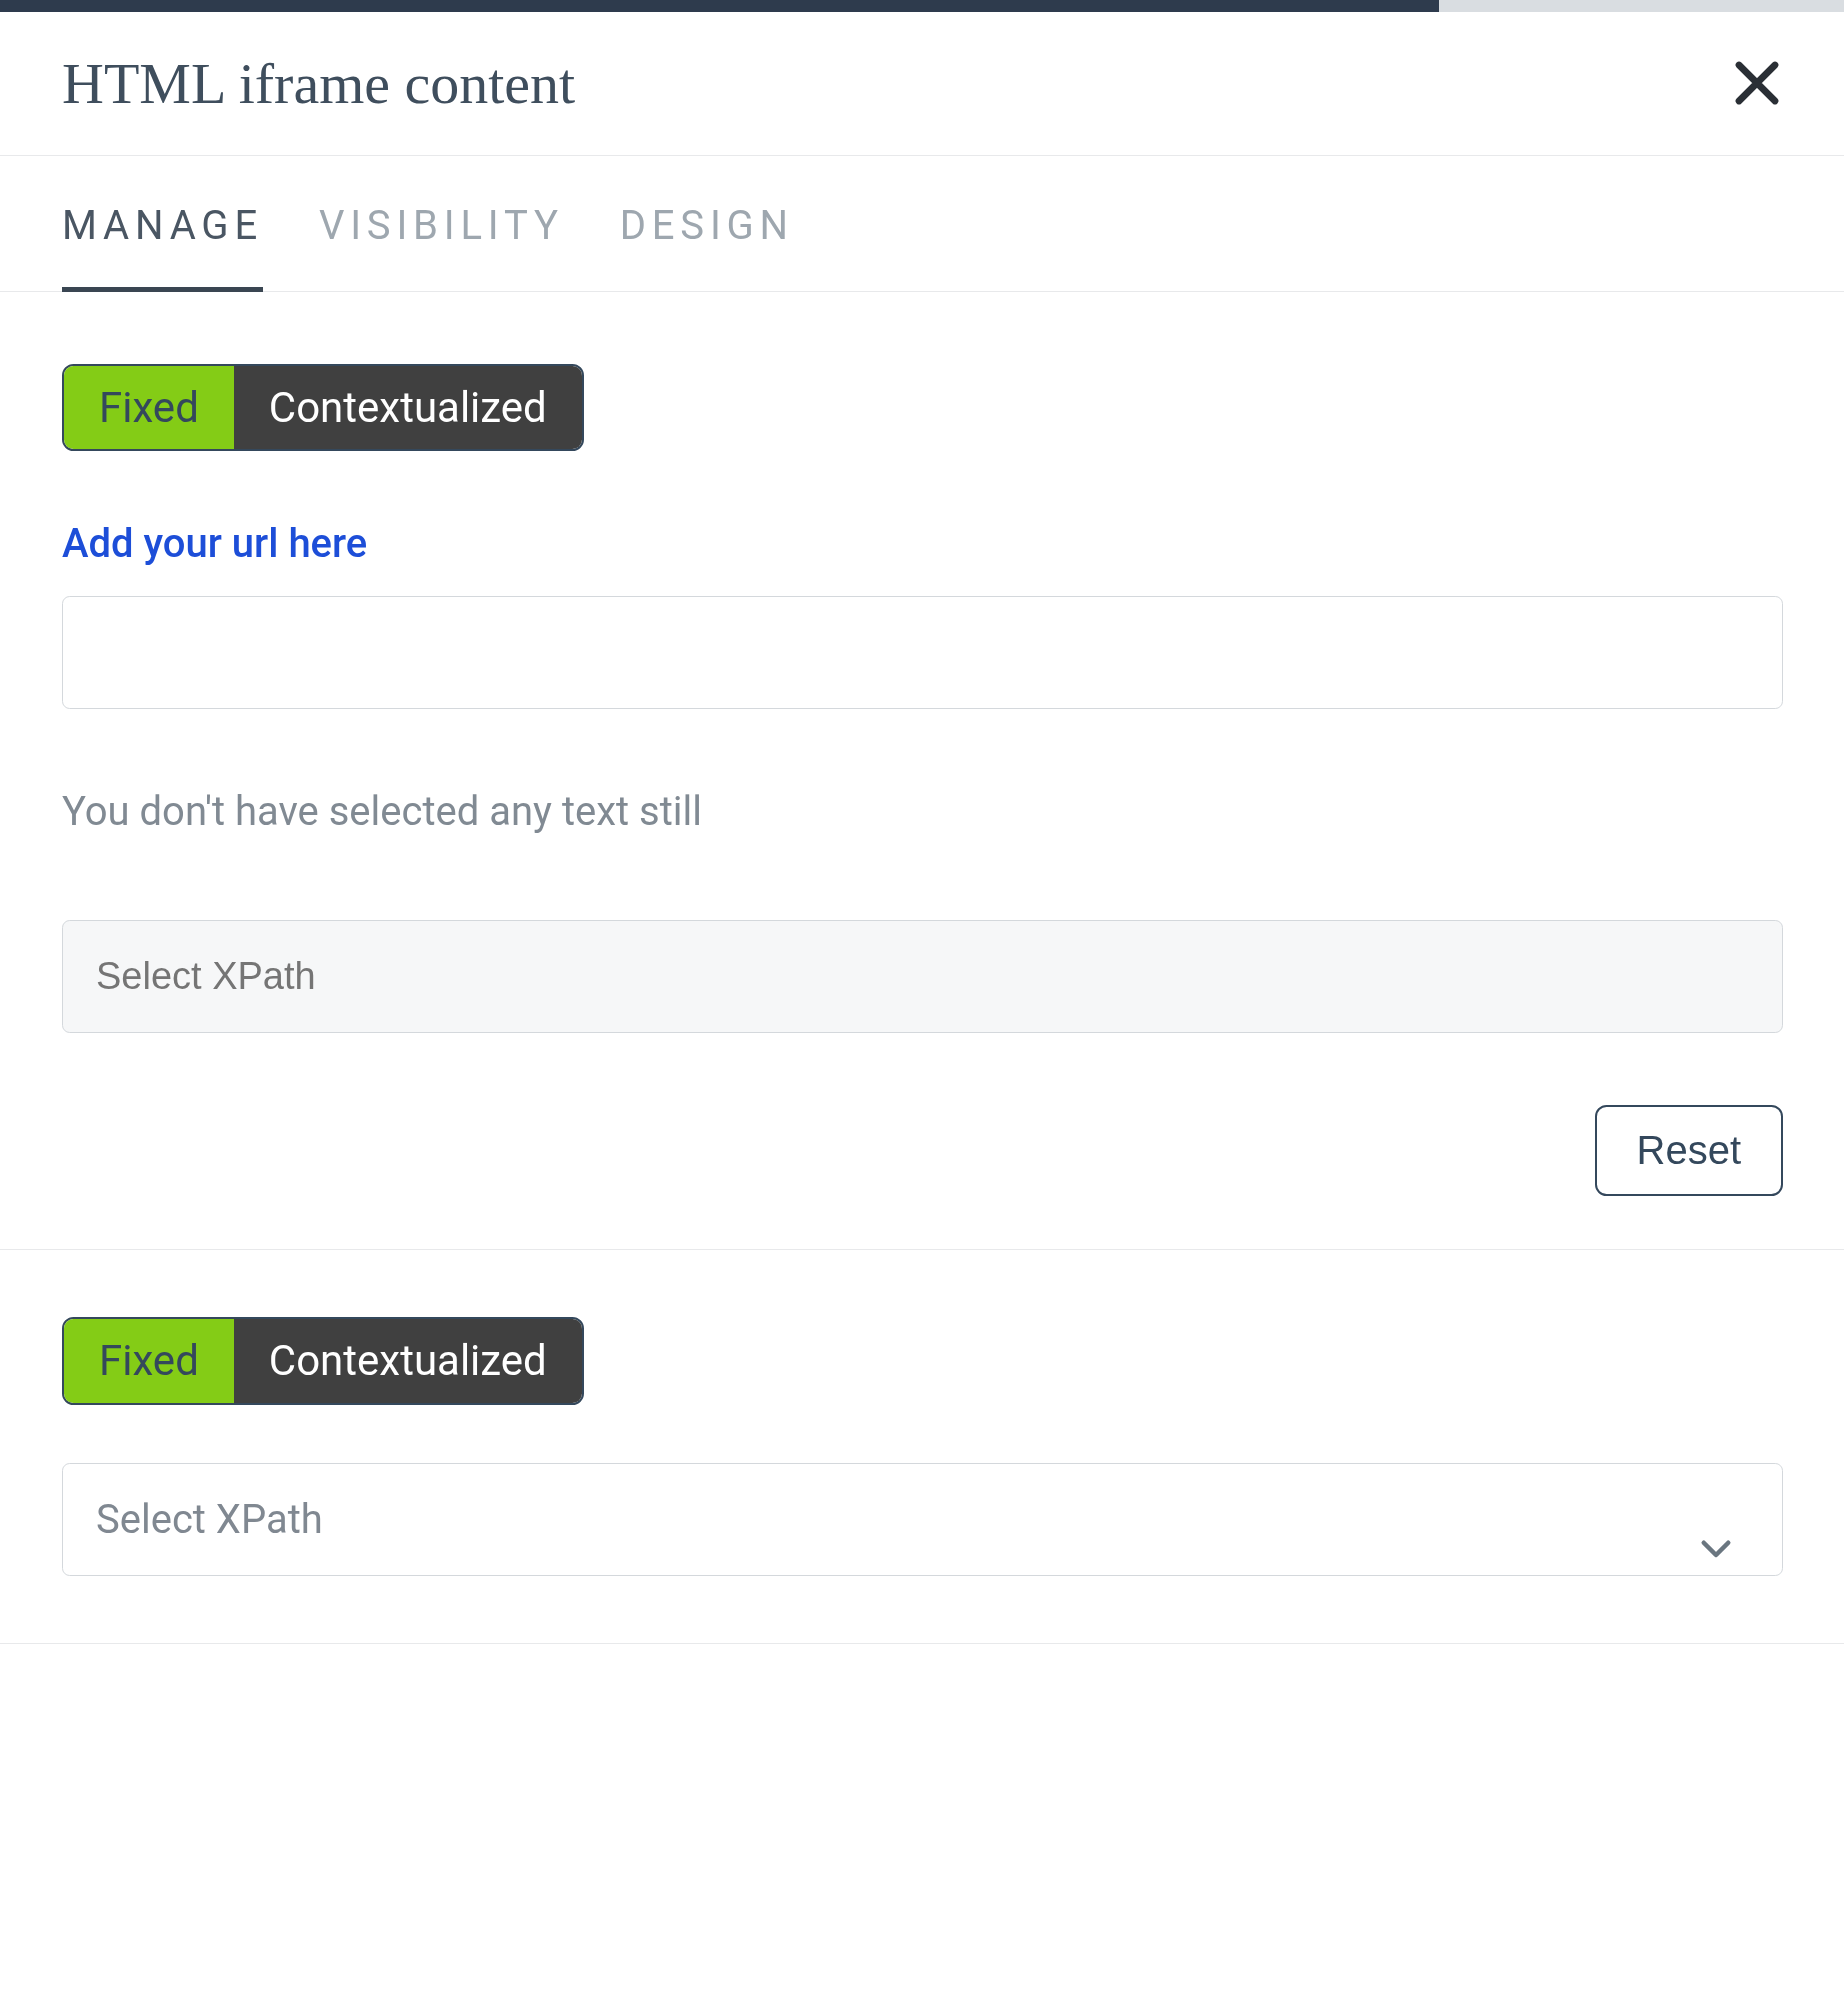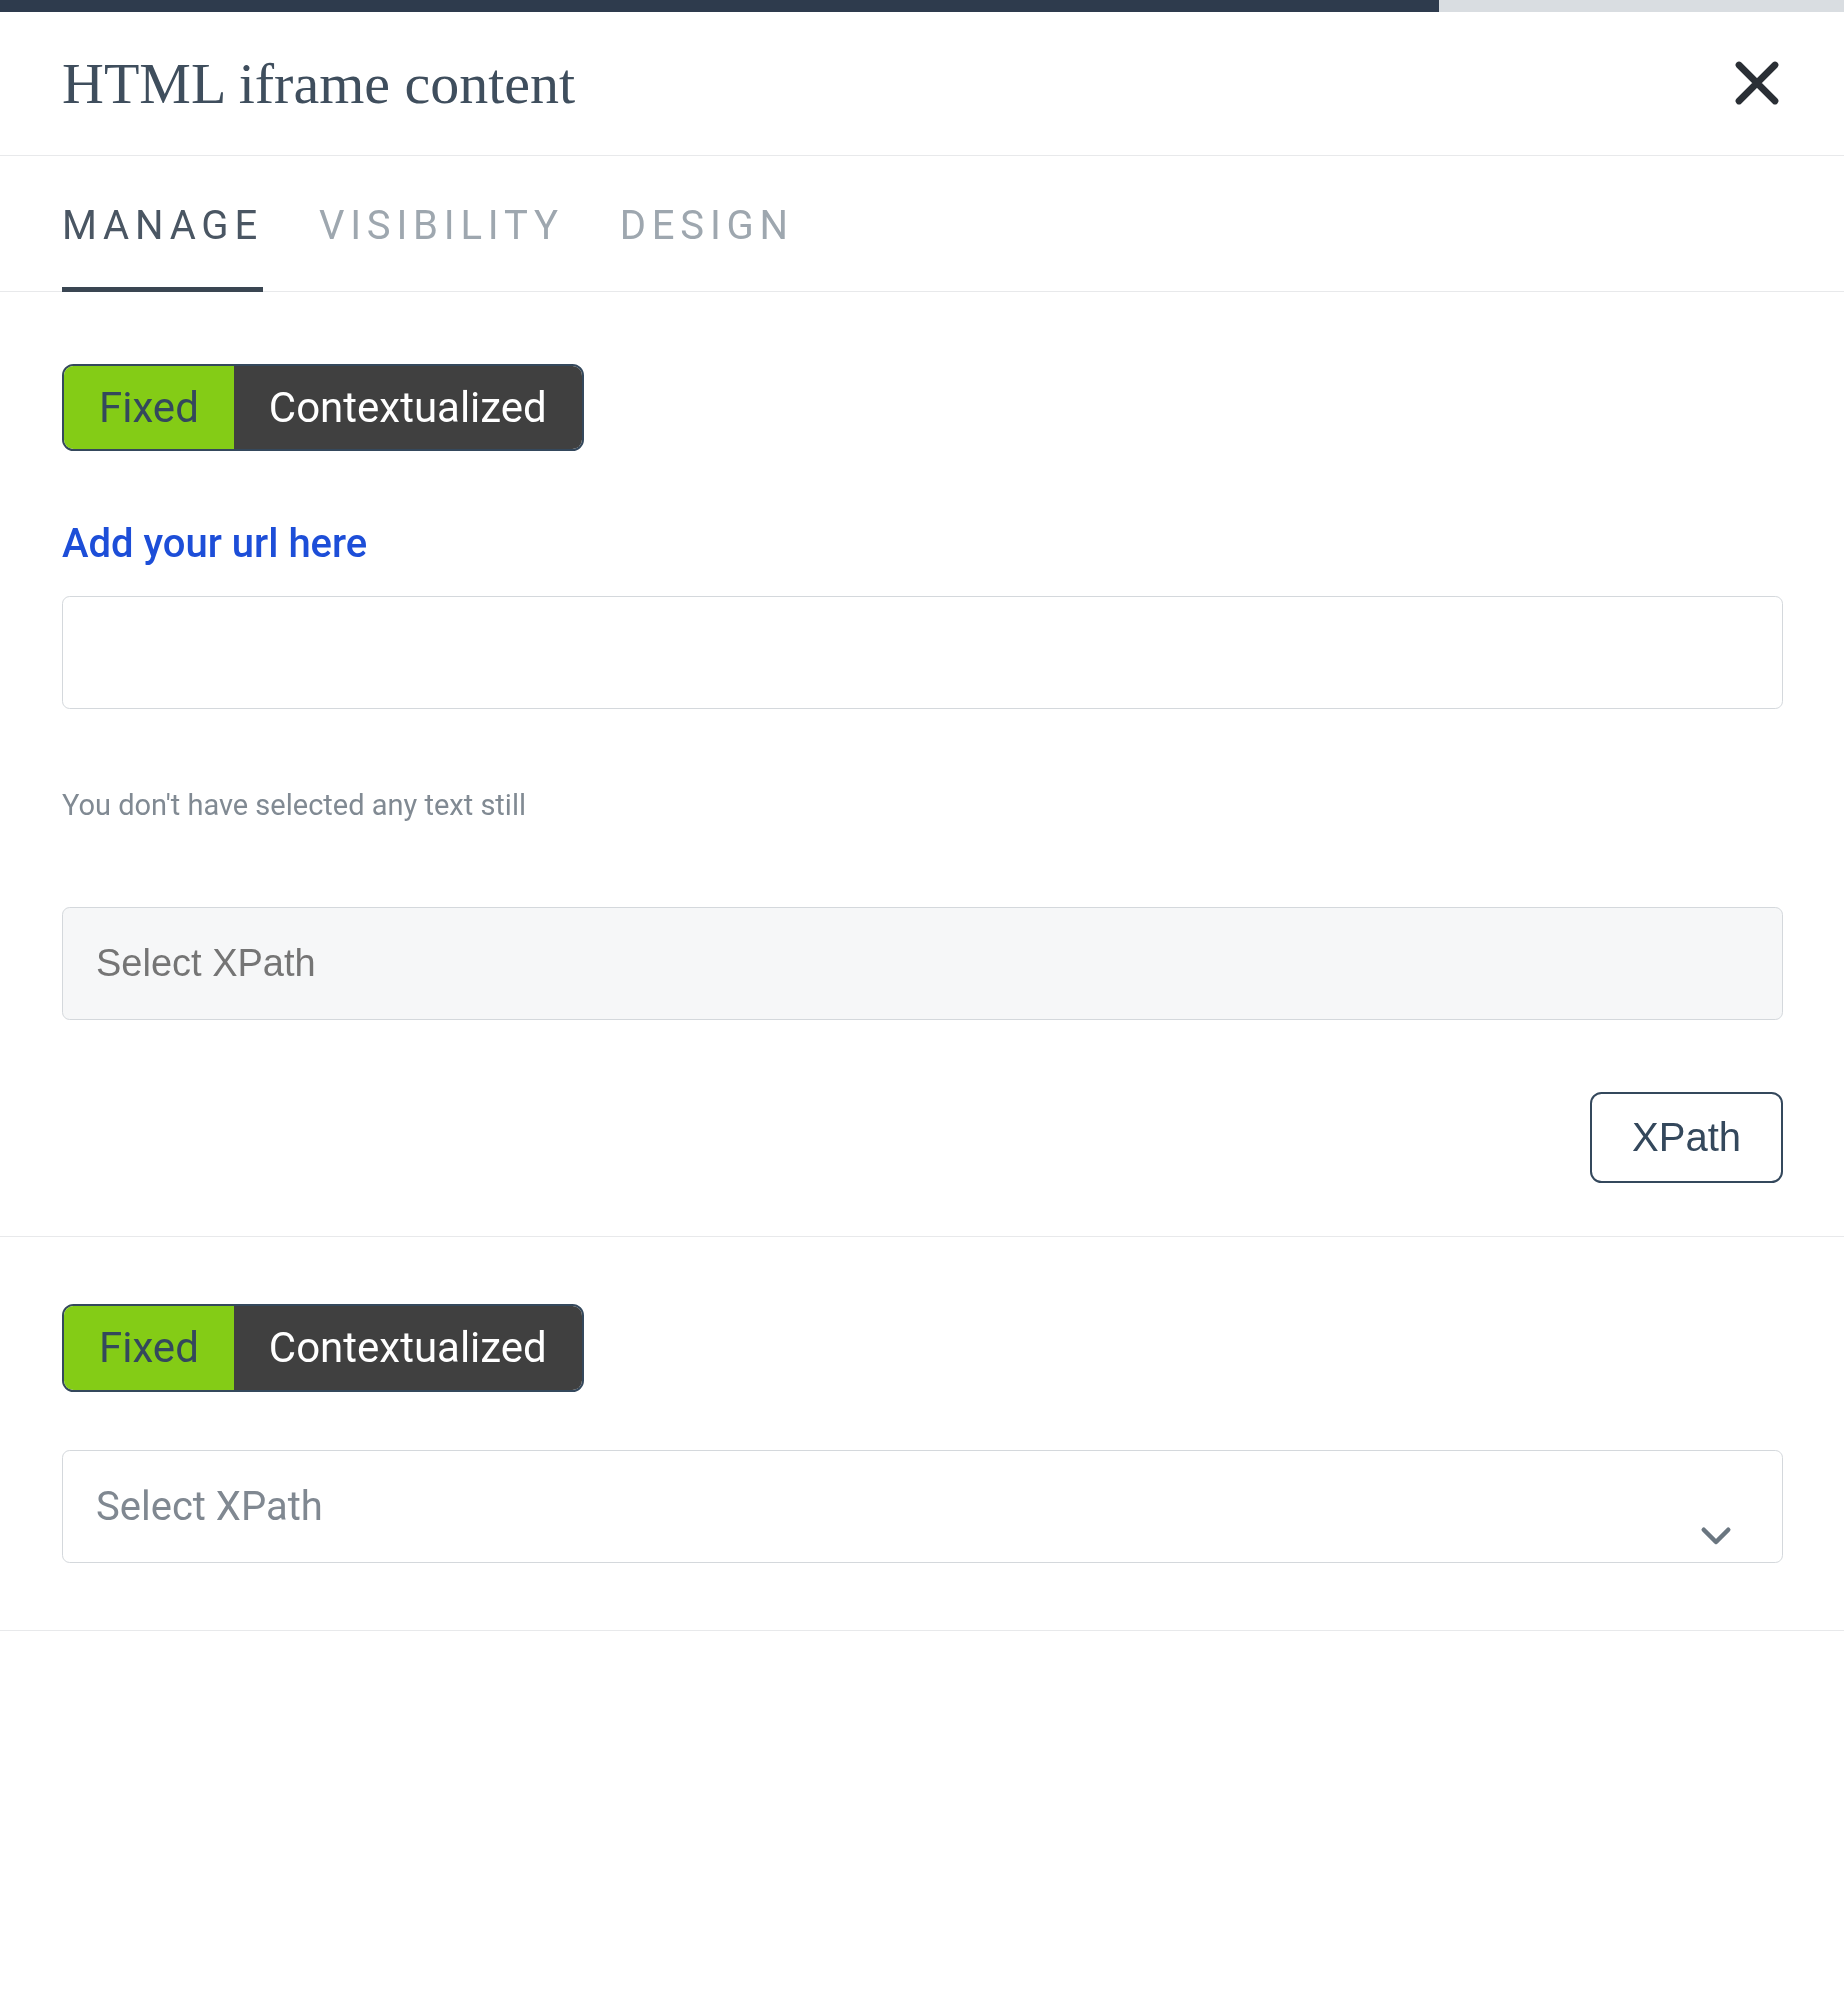--- a/index.html
+++ b/index.html
@@ -96,21 +96,21 @@
     color: #3a4652;
     background: #fff;
     outline: none;
   }
   .text-input.disabled {
     background: #f6f7f8;
     color: #808891;
   }
 
   .helper-text {
-    font-size: 29px;
+    font-size: 40px;
     color: #818a93;
     margin: 79px 0 85px 0;
   }
 
   .reset-row {
     display: flex;
     justify-content: flex-end;
     margin-top: 72px;
   }
   .reset-btn {
@@ -189,21 +189,21 @@
   </div>
 
   <div class="field-label">Add your url here</div>
   <input class="text-input" type="text" value="" style="">
 
   <div class="helper-text">You don't have selected any text still</div>
 
   <input class="text-input disabled" type="text" readonly="" placeholder="Select XPath" style="">
 
   <div class="reset-row">
-    <button class="reset-btn">XPath</button>
+    <button class="reset-btn">Reset</button>
   </div>
 </div>
 
 <div class="divider"></div>
 
 <div class="section2">
   <div class="segmented" style="margin-bottom:0;">
     <div class="seg">Fixed</div>
     <div class="seg selected">Contextualized</div>
   </div>

